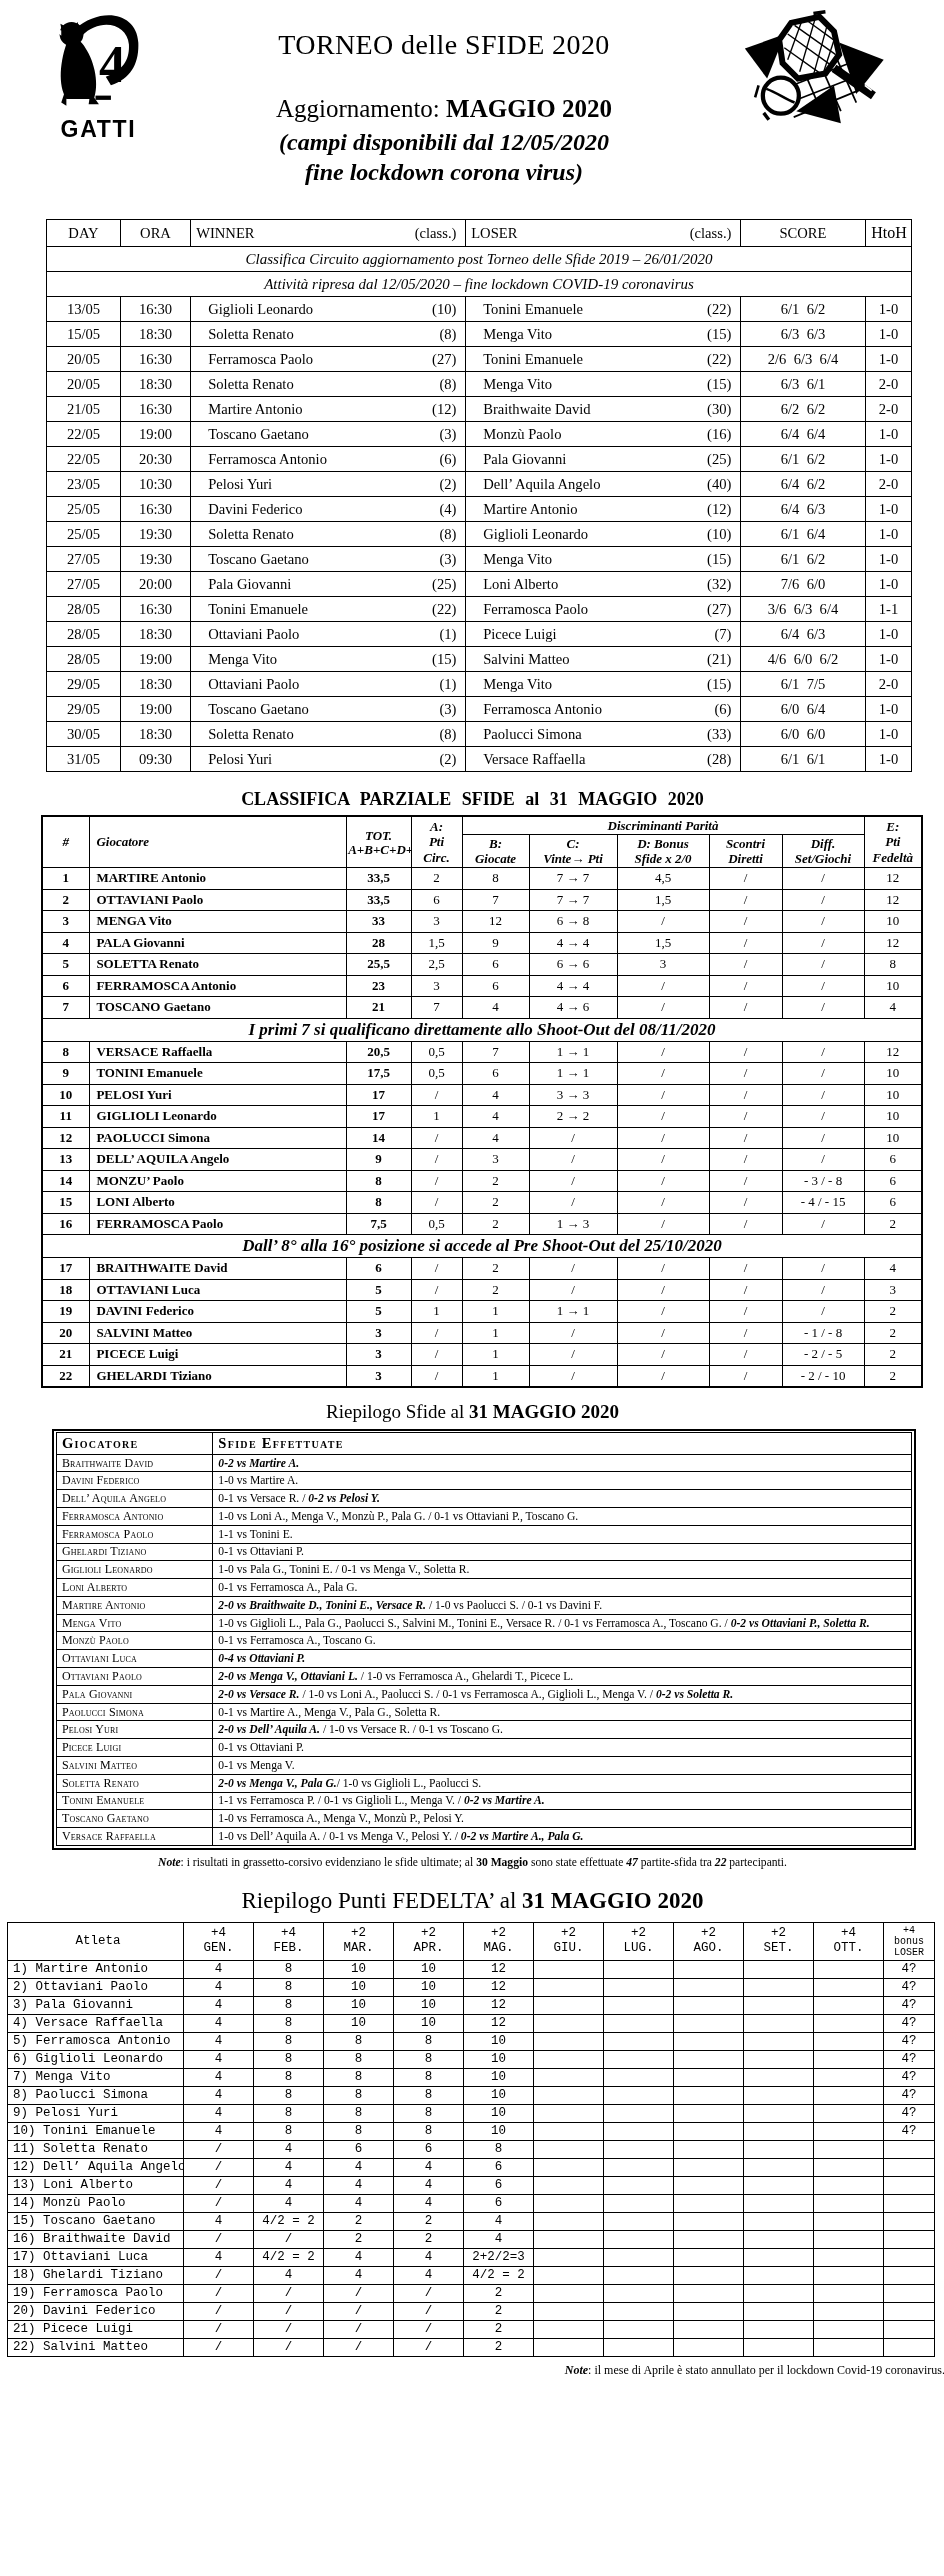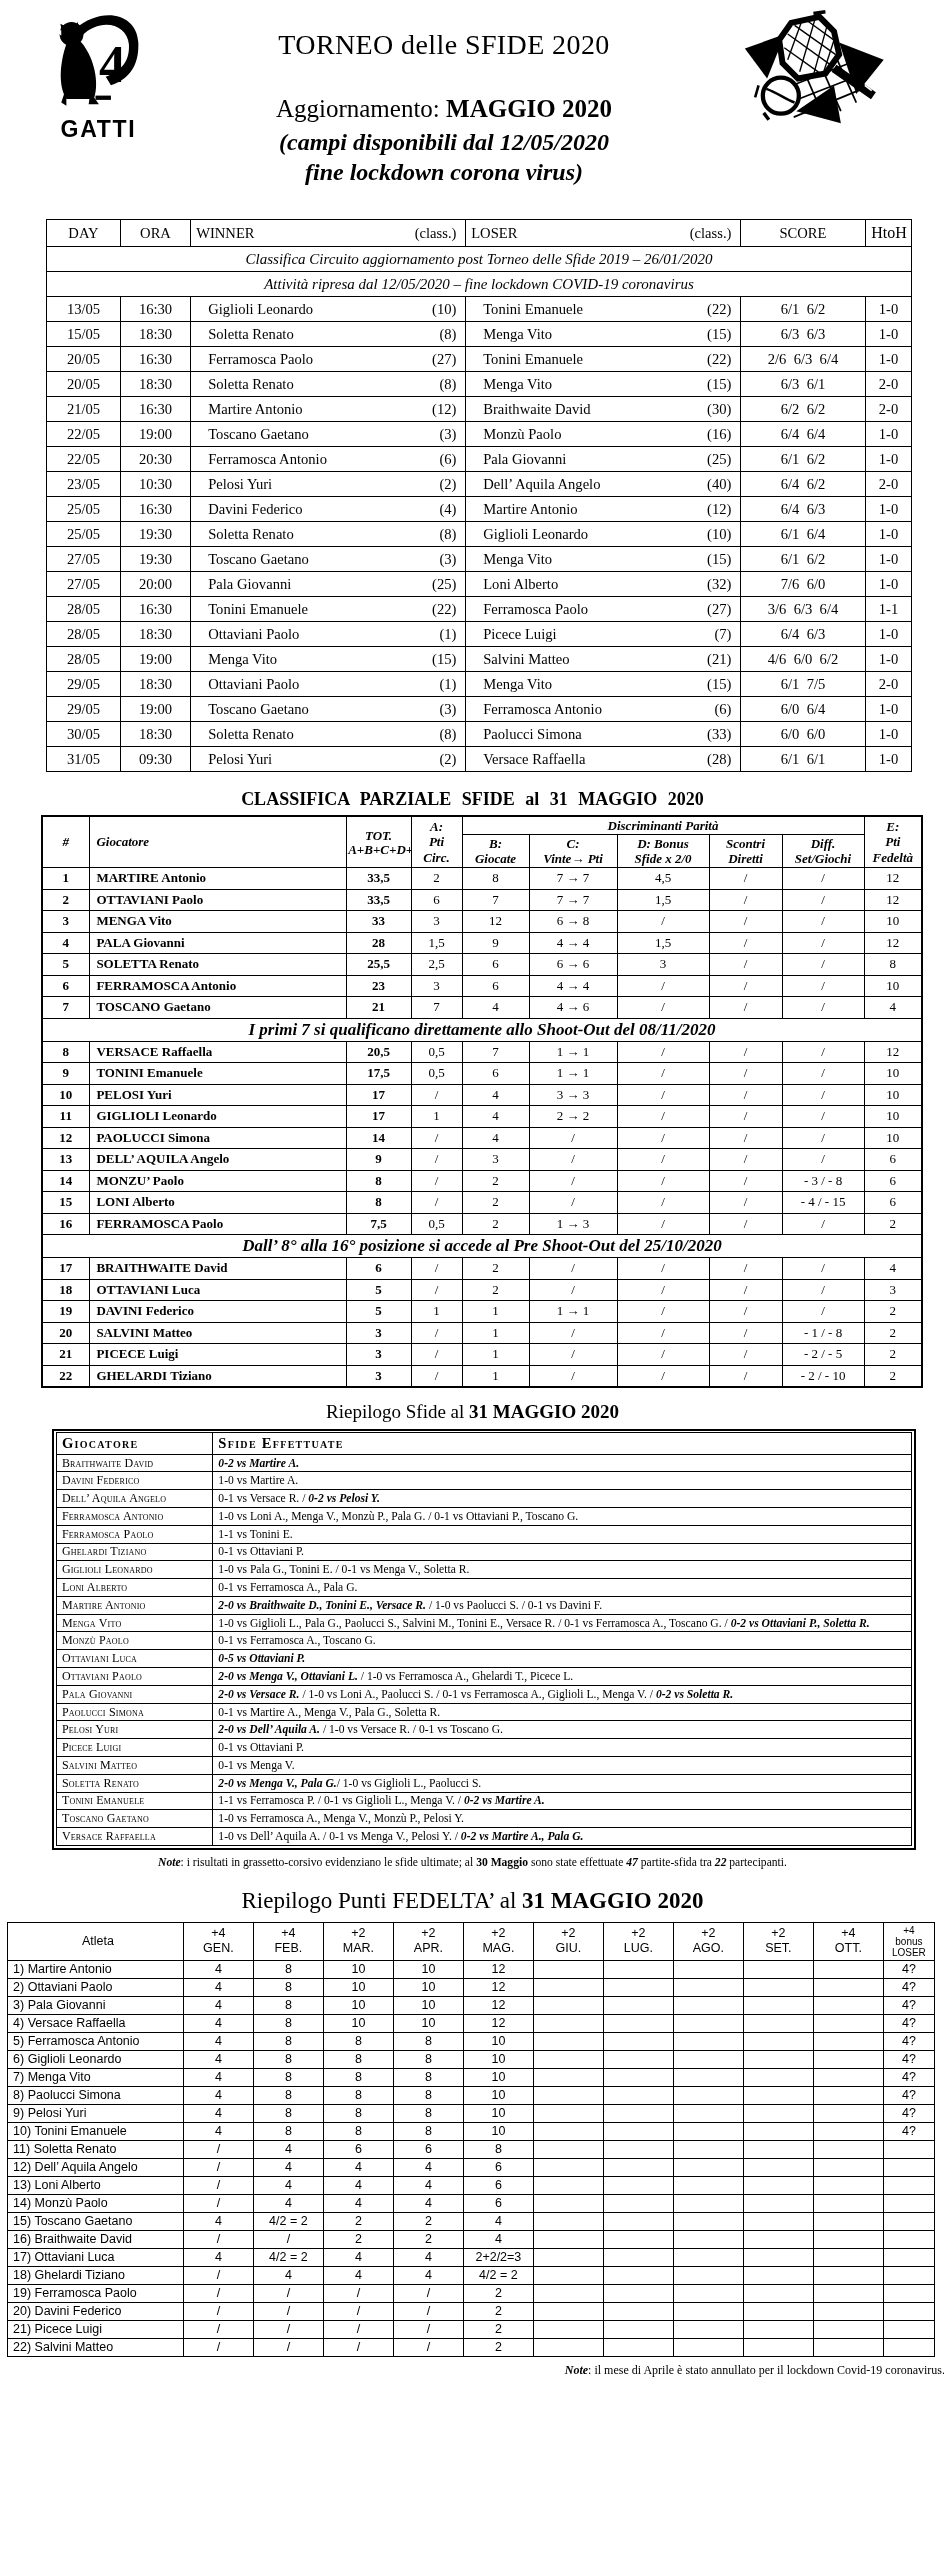--- a/index.html
+++ b/index.html
@@ -62,21 +62,21 @@
   .riepilogo .gname { font-variant:small-caps; font-size:12px; letter-spacing:0.2px; white-space:nowrap; }
   .riepilogo .bi { font-weight:bold; font-style:italic; }
   .note-line { text-align:center; font-size:11.6px; margin-top:6px; }
   .note-line .bi { font-weight:bold; font-style:italic; }
   .note-line .b { font-weight:bold; }
   .note-line .i { font-style:italic; font-weight:bold; }
 
   
   .fd-title { text-align:center; font-size:23px; margin-top:19px; }
   .fd-title .b { font-weight:bold; }
-  .fedelta { margin:8.6px 0 0 6.9px; width:771px; font-family:Liberation Sans, sans-serif; font-size:12.5px; }
+  .fedelta { margin:8.6px 0 0 6.9px; width:771px; font-family:Liberation Mono, monospace; font-size:12.5px; }
   .fedelta th { font-weight:normal; padding:1.7px 0; line-height:1.25; text-align:center; }
   .fedelta td { height:18px; text-align:center; padding:0 1.7px; }
   .fedelta .fname { text-align:left; padding-left:5.2px; white-space:nowrap; }
   .fedelta .bonus div { font-size:10px; line-height:1.1; }
   .fd-note { text-align:right; font-size:12px; margin-top:6px; }
   .fd-note .bi { font-weight:bold; font-style:italic; }
 </style>
 </head>
 <body>
 
@@ -940,21 +940,21 @@
     <td class="gsf"><span>1-0 vs Giglioli L., Pala G., Paolucci S., Salvini M., Tonini E., Versace R. / 0-1 vs Ferramosca A., Toscano G. / </span><span class="bi">0-2 vs Ottaviani P., Soletta R.</span></td>
   </tr>
 
   <tr>
     <td class="gname">Monzù Paolo</td>
     <td class="gsf"><span>0-1 vs Ferramosca A., Toscano G.</span></td>
   </tr>
 
   <tr>
     <td class="gname">Ottaviani Luca</td>
-    <td class="gsf"><span class="bi">0-5 vs Ottaviani P.</span></td>
+    <td class="gsf"><span class="bi">0-4 vs Ottaviani P.</span></td>
   </tr>
 
   <tr>
     <td class="gname">Ottaviani Paolo</td>
     <td class="gsf"><span class="bi">2-0 vs Menga V., Ottaviani L.</span><span> / 1-0 vs Ferramosca A., Ghelardi T., Picece L.</span></td>
   </tr>
 
   <tr>
     <td class="gname">Pala Giovanni</td>
     <td class="gsf"><span class="bi">2-0 vs Versace R.</span><span> / 1-0 vs Loni A., Paolucci S. / 0-1 vs Ferramosca A., Giglioli L., Menga V. / </span><span class="bi">0-2 vs Soletta R.</span></td>

